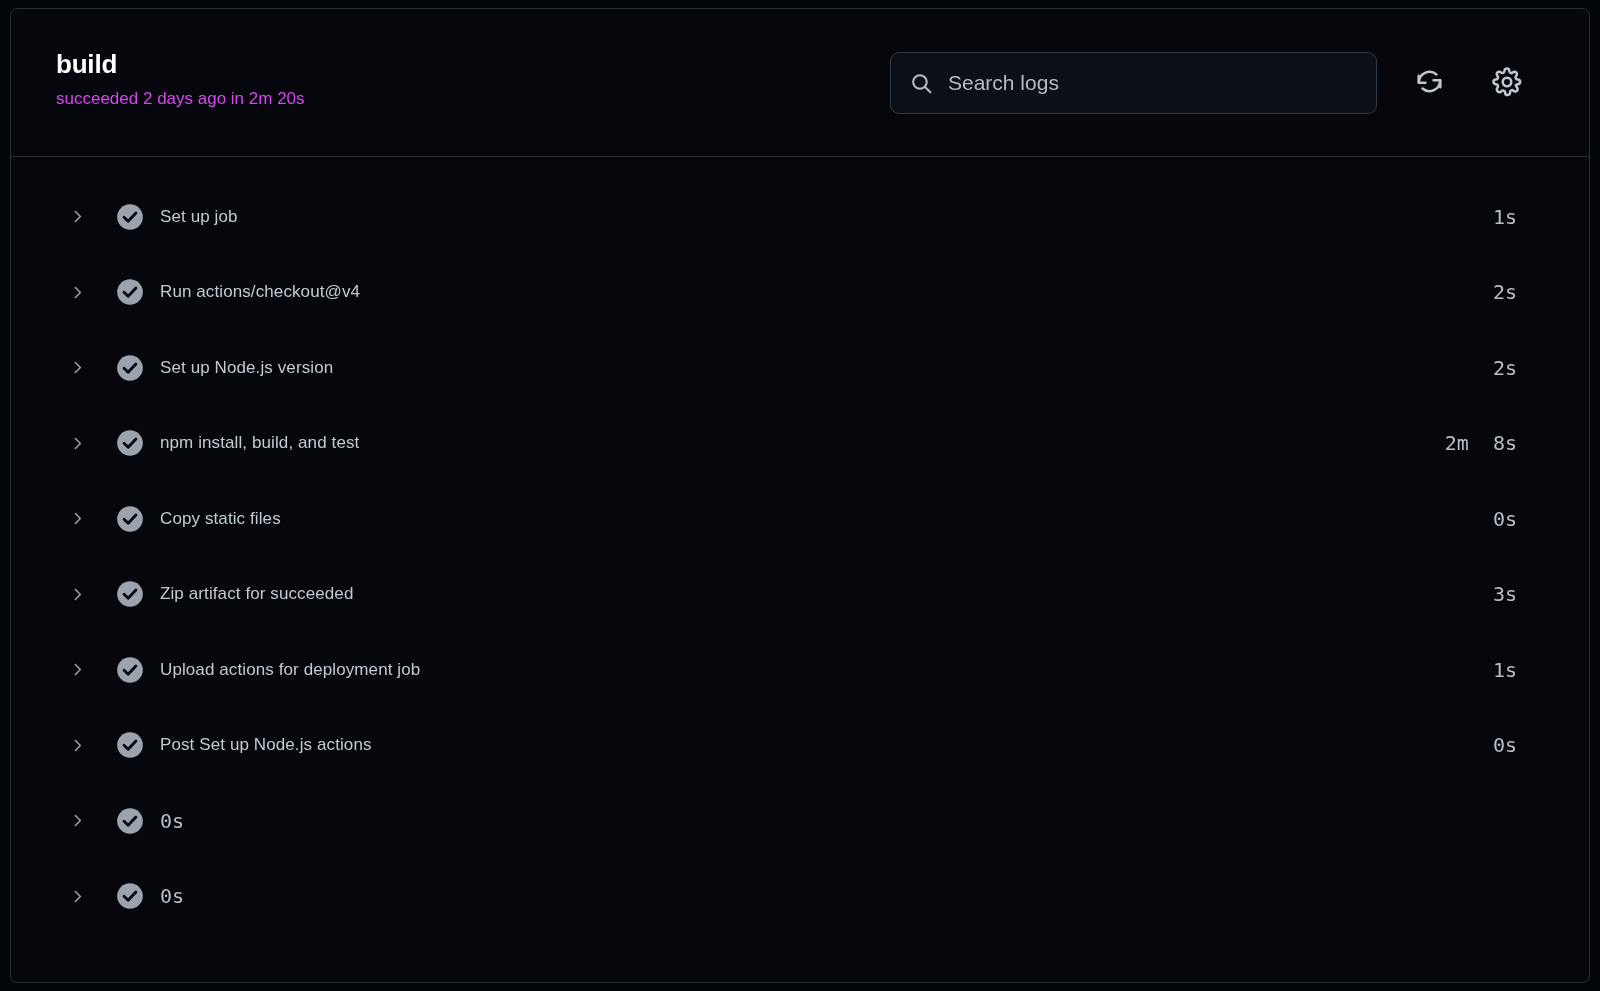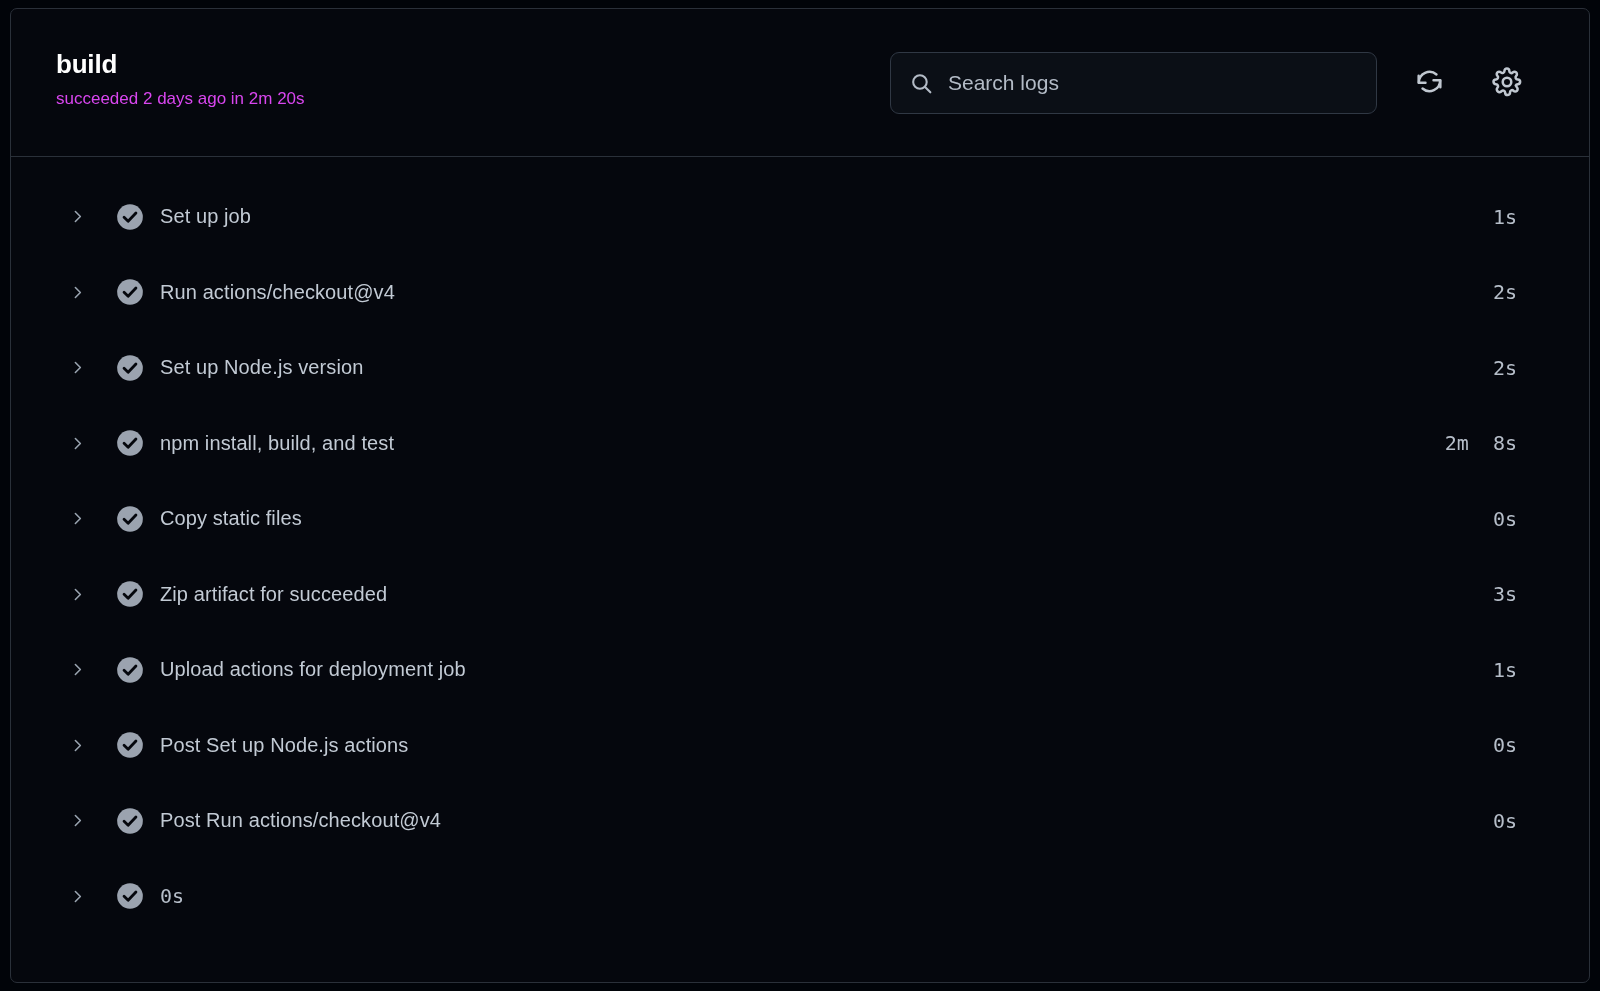--- a/index.html
+++ b/index.html
@@ -129,21 +129,21 @@
     flex: 0 0 auto;
     width: 28px;
     height: 28px;
     margin-right: 16px;
     display: flex;
     align-items: center;
     justify-content: center;
   }
   .step-name {
     flex: 1 1 auto;
-    font-size: 20px;
+    font-size: 17px;
     color: #c2cad4;
     white-space: nowrap;
     letter-spacing: 0.1px;
   }
   .step-duration {
     flex: 0 0 auto;
     font-family: "DejaVu Sans Mono", monospace;
     font-size: 20px;
     color: #b6bec9;
     text-align: right;
@@ -324,21 +324,20 @@
           <svg width="17" height="17" viewBox="0 0 24 24" fill="none" stroke="#9aa4b0" stroke-width="2.2" stroke-linecap="round" stroke-linejoin="round">
             <polyline points="9,5 16,12 9,19"></polyline>
           </svg>
         </span>
         <span class="status-badge">
           <svg width="28" height="28" viewBox="0 0 24 24">
             <circle cx="12" cy="12" r="11" fill="#9ba3af"></circle>
             <polyline points="6.9,12.3 10.4,15.7 17.1,8.6" fill="none" stroke="#05070d" stroke-width="2.4" stroke-linecap="round" stroke-linejoin="round"></polyline>
           </svg>
         </span>
-        <span class="step-name">Post Run actions/checkout@v4</span>
         <span class="step-duration">0s</span>
       </div>
       <div class="step-row">
         <span class="chevron">
           <svg width="17" height="17" viewBox="0 0 24 24" fill="none" stroke="#9aa4b0" stroke-width="2.2" stroke-linecap="round" stroke-linejoin="round">
             <polyline points="9,5 16,12 9,19"></polyline>
           </svg>
         </span>
         <span class="status-badge">
           <svg width="28" height="28" viewBox="0 0 24 24">

